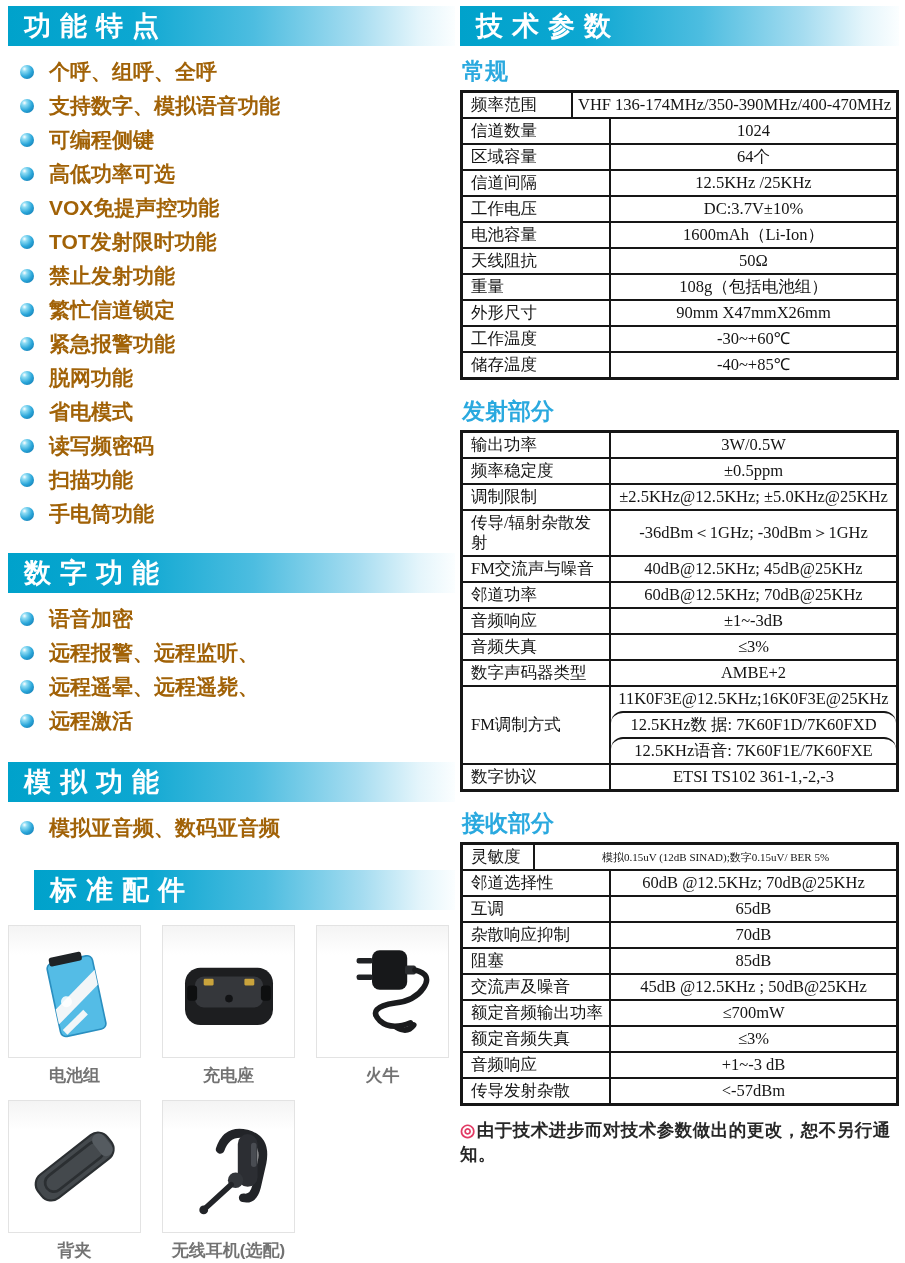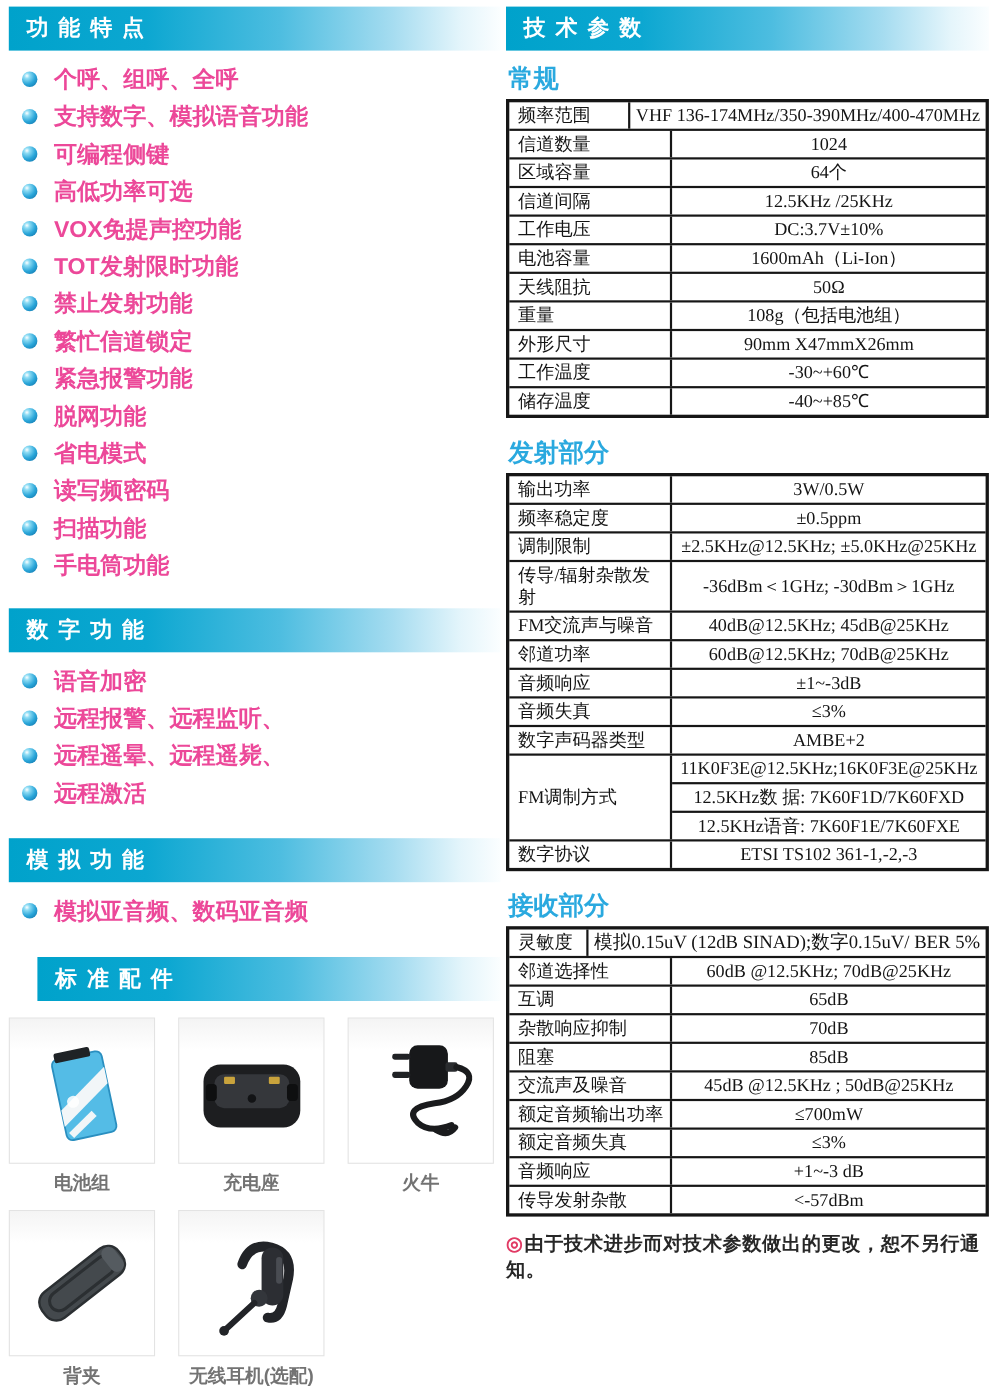--- a/index.html
+++ b/index.html
@@ -9,28 +9,28 @@
     font-family:"Liberation Sans", sans-serif; color:#111;
   }
   .page { display:flex; padding:6px 6px 0 8px; }
   .col-left  { width:447px; margin-right:5px; flex:0 0 auto; }
   .col-right { width:439px; flex:0 0 auto; }
 
   
   .bar {
     height:40px; line-height:40px; padding-left:16px;
     background:linear-gradient(90deg,#00a2cb 0%,#0ca7d1 28%,#4dbde0 55%,#a5dcf0 78%,#e4f5fb 92%,#fbfeff 100%);
-    color:#ffffff; font-size:20px; font-weight:bold; letter-spacing:9px;
+    color:#ffffff; font-size:27px; font-weight:bold; letter-spacing:9px;
     white-space:nowrap; overflow:hidden;
   }
   .mt22{margin-top:22px;} .mt24{margin-top:24px;} .mt25{margin-top:25px;margin-left:26px;}
 
   
   ul.blist { list-style:none; margin:9px 0 0 0; padding:0 0 0 12px; }
-  ul.blist li { display:flex; align-items:center; height:34px; font-size:21px; font-weight:bold; color:#ec4899; }
+  ul.blist li { display:flex; align-items:center; height:34px; font-size:21px; font-weight:bold; color:#a16207; }
   .dot {
     flex:0 0 auto; width:14px; height:14px; border-radius:50%; margin-right:15px;
     background:radial-gradient(circle at 32% 28%, #ffffff 0%, #8edcf4 18%, #2aa6d9 55%, #0b6ba3 100%);
   }
 
   
   .acc-grid { display:flex; flex-wrap:wrap; margin-top:15px; }
   .acc { width:133px; margin-right:21px; margin-bottom:14px; }
   .acc:nth-child(3n){ margin-right:0; }
   .acc-box {
@@ -54,23 +54,23 @@
     flex:0 0 auto; width:148px; border-right:2px solid #161616;
     display:flex; align-items:center; padding:2px 4px 2px 8px;
     font-size:16.5px; min-height:24px; line-height:20px;
   }
   .tvalue {
     flex:1; display:flex; align-items:center; justify-content:center; text-align:center;
     font-size:16.5px; padding:2px 3px; min-height:24px; line-height:20px;
   }
   .lw98 .tlabel { width:110px; }
   .lw72 .tlabel { width:72px; }
-  .lw72 .tvalue { font-size:17px; }
+  .lw72 .tvalue { font-size:11px; }
   .fmvals { flex:1; display:flex; flex-direction:column; }
-  .fmvals .tvalue { border-top:2px solid #161616; }
+  .fmvals .tvalue { border-top:2px solid #161616;border-radius:12px; }
   .fmvals .tvalue:first-child { border-top:none; }
 
   .note { margin-top:12px; font-size:17.5px; font-weight:bold; color:#272727; letter-spacing:0.5px; }
   .note .ring { color:#e13a64; margin-right:1px; font-weight:bold; }
 </style>
 </head>
 <body>
 
 <div class="page">
 

